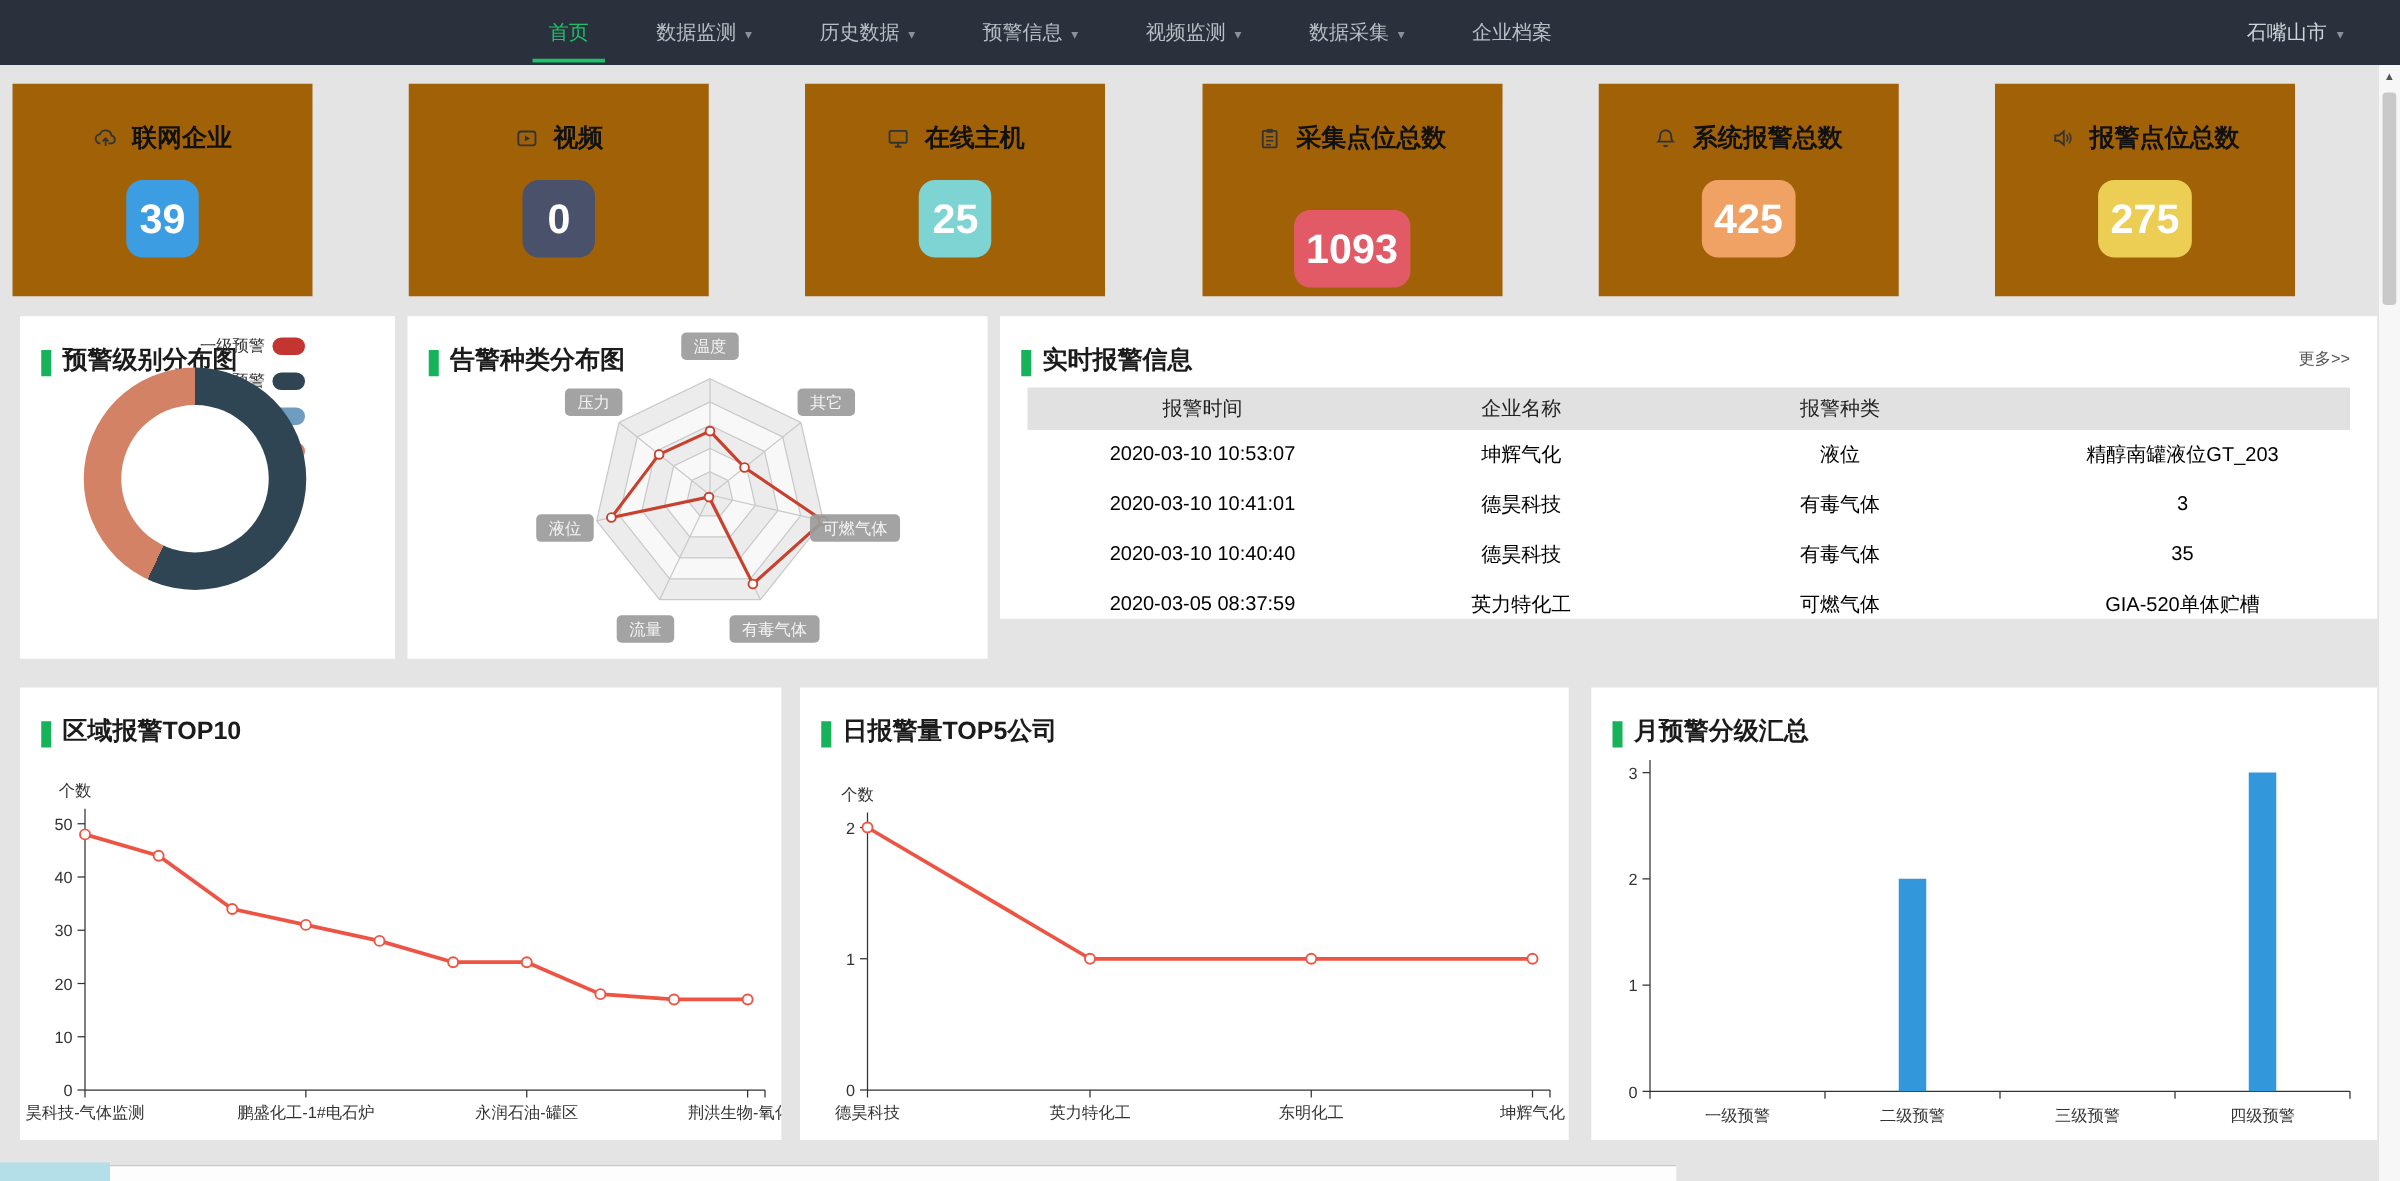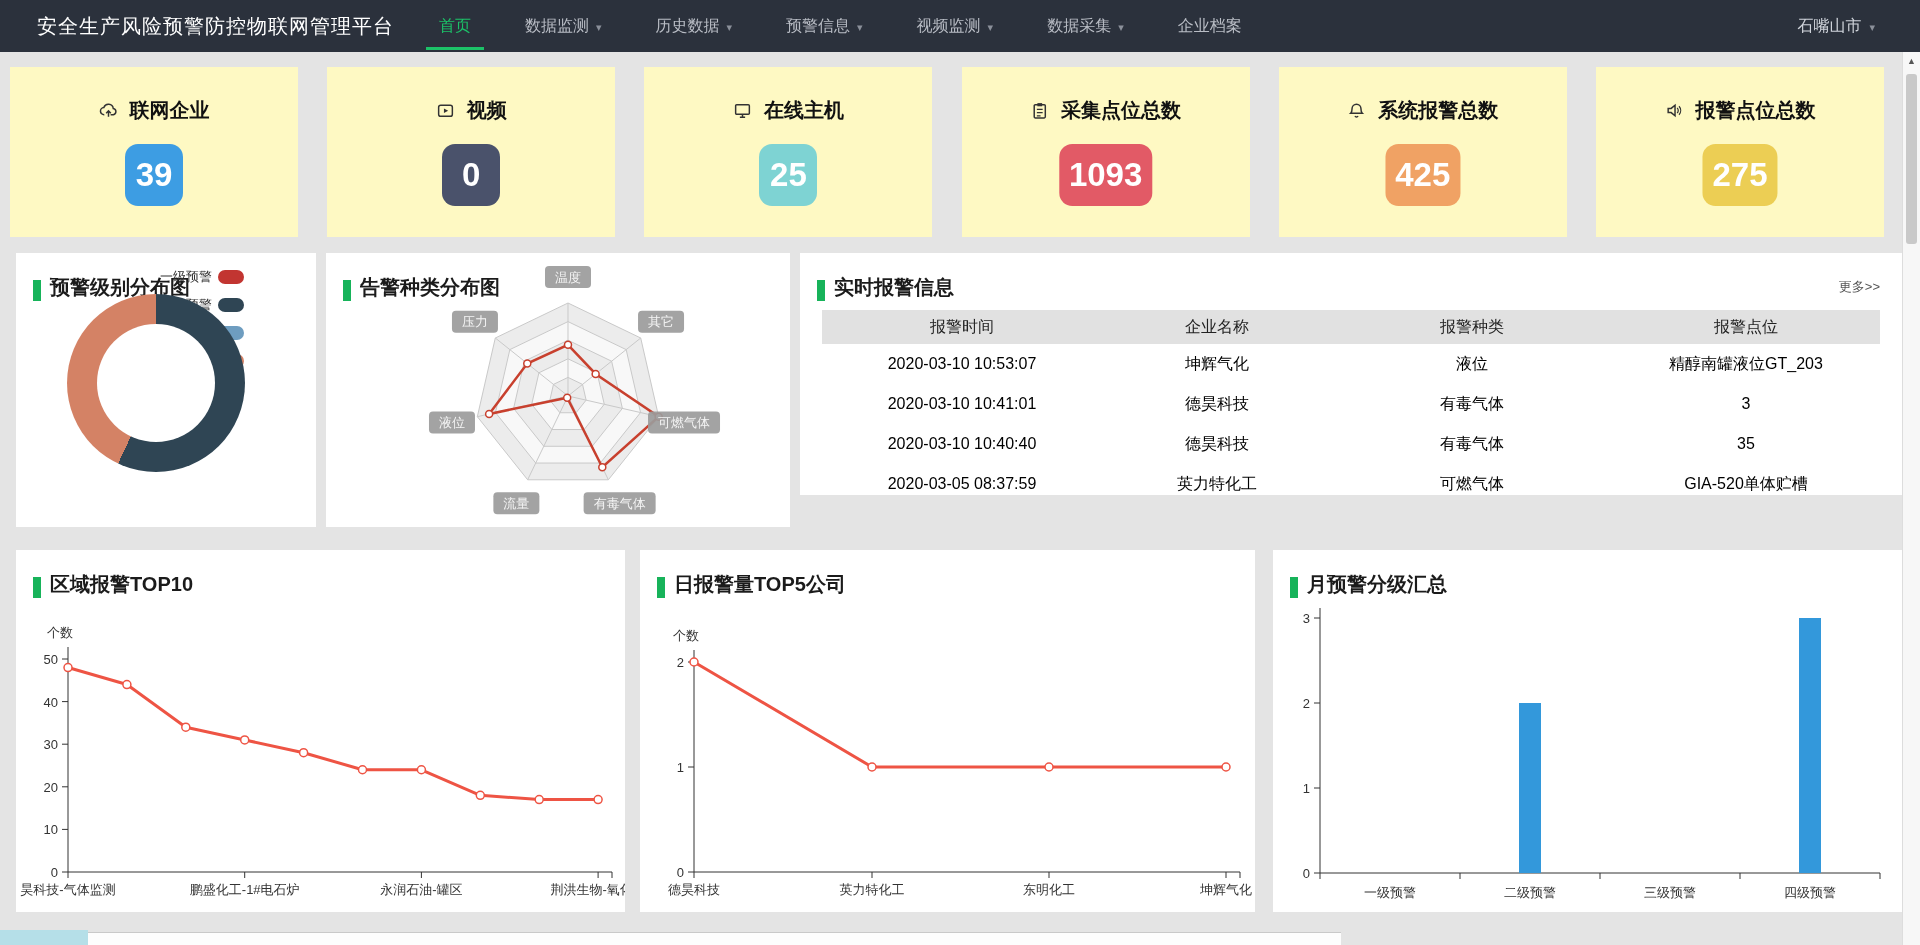--- a/index.html
+++ b/index.html
@@ -11,21 +11,21 @@
   .nav-title { position:absolute; left:37px; top:0; height:52px; line-height:52px; color:#ffffff; font-size:20px; font-weight:500; letter-spacing:1px; }
   .nav-menu { position:absolute; left:412px; top:0; height:52px; display:flex; }
   .nav-item { position:relative; height:52px; display:flex; align-items:center; gap:7px; padding:0 27px; color:#b9bdc5; font-size:16px; cursor:pointer; }
   .nav-item .caret { font-size:11px; color:#8b909a; margin-top:2px; }
   .nav-item.active { color:#1cc268; }
   .nav-item.active::after { content:""; position:absolute; left:14px; right:14px; bottom:2px; height:3px; background:#1cc268; }
   .nav-region { position:absolute; right:45px; top:0; height:52px; display:flex; align-items:center; gap:8px; color:#cfd3da; font-size:16px; cursor:pointer;margin-left:46px; }
   .nav-region .caret { font-size:11px; color:#8b909a; margin-top:2px; }
 
   
-  .stat-card { position:absolute; top:67px; width:288px; height:170px; background:#fef9c3; }
+  .stat-card { position:absolute; top:67px; width:240px; height:170px; background:#a16207; }
   .stat-head { position:absolute; left:0; top:30px; width:100%; display:flex; justify-content:center; align-items:center; gap:12px; }
   .stat-label { font-size:20px; font-weight:700; color:#111; }
   .stat-badge { position:absolute; top:77px; left:50%; transform:translateX(-50%); min-width:58px; height:62px; padding:0 10px; border-radius:13px; color:#fff; font-size:33px; font-weight:700; display:flex; align-items:center; justify-content:center; }
   .stat-icon svg { display:block; }
 
   
   .panel { position:absolute; background:#ffffff; }
   .panel-title { position:absolute; left:17px; top:21px; display:flex; align-items:flex-end; gap:9px; }
   .panel-title .marker { width:8px; height:21px; background:#17b35a; }
   .panel-title .txt { font-size:20px; font-weight:700; color:#1b1b1b; }
@@ -55,21 +55,20 @@
   .taskbar-white { position:absolute; left:88px; top:932px; width:1253px; height:13px; background:#fdfdfd; border-top:1px solid #c9c9c9; }
 
   svg text { font-family:"Liberation Sans", sans-serif; }
 </style>
 </head>
 <body>
 
 <div id="app">
 
   <div class="nav">
-    <div class="nav-title">安全生产风险预警防控物联网管理平台</div>
     <div class="nav-menu" id="nav-menu">
         <div class="nav-item active">
           <span>首页</span>
         </div>
         <div class="nav-item">
           <span>数据监测</span>
           <span class="caret">▾</span>
         </div>
         <div class="nav-item">
           <span>历史数据</span>
@@ -138,21 +137,21 @@
         <div class="stat-head">
           <span class="stat-icon">
             <svg width="19" height="19" viewBox="0 0 18 18">
               <rect x="4" y="3.5" width="10.5" height="12.5" rx="1" fill="none" stroke="#333" stroke-width="1.4"></rect>
               <rect x="7" y="2" width="4.5" height="3" fill="#333"></rect>
               <path d="M6.5 8h5.5M6.5 11h5.5M6.5 14h3.5" stroke="#333" stroke-width="1.2"></path>
             </svg>
           </span>
           <span class="stat-label">采集点位总数</span>
         </div>
-        <div class="stat-badge" style="background: rgb(226, 90, 102);">1093</div>
+        <div class="stat-badge" style="background: rgb(226, 90, 102); margin-top: 24px;">1093</div>
       </div>
       <div class="stat-card" style="left: 1278.8px;">
         <div class="stat-head">
           <span class="stat-icon">
             <svg width="19" height="19" viewBox="0 0 18 18">
               <path d="M9 3a4.2 4.2 0 0 1 4.2 4.2c0 3.2 1.3 4.4 1.3 4.4H3.5s1.3-1.2 1.3-4.4A4.2 4.2 0 0 1 9 3z" fill="none" stroke="#333" stroke-width="1.4"></path>
               <path d="M7.6 14.2a1.5 1.5 0 0 0 2.8 0" fill="none" stroke="#333" stroke-width="1.4"></path>
             </svg>
           </span>
           <span class="stat-label">系统报警总数</span>
@@ -260,21 +259,20 @@
     <div class="panel-title">
       <span class="marker"></span>
       <span class="txt">实时报警信息</span>
     </div>
     <div class="more-link">更多&gt;&gt;</div>
     <div class="alerts-table">
       <div class="tr head" id="alerts-head">
           <div>报警时间</div>
           <div>企业名称</div>
           <div>报警种类</div>
-          <div>报警点位</div>
         </div>
       <div id="alerts-body">
           <div class="tr body-row">
             <div>2020-03-10 10:53:07</div>
             <div>坤辉气化</div>
             <div>液位</div>
             <div>精醇南罐液位GT_203</div>
           </div>
           <div class="tr body-row">
             <div>2020-03-10 10:41:01</div>

